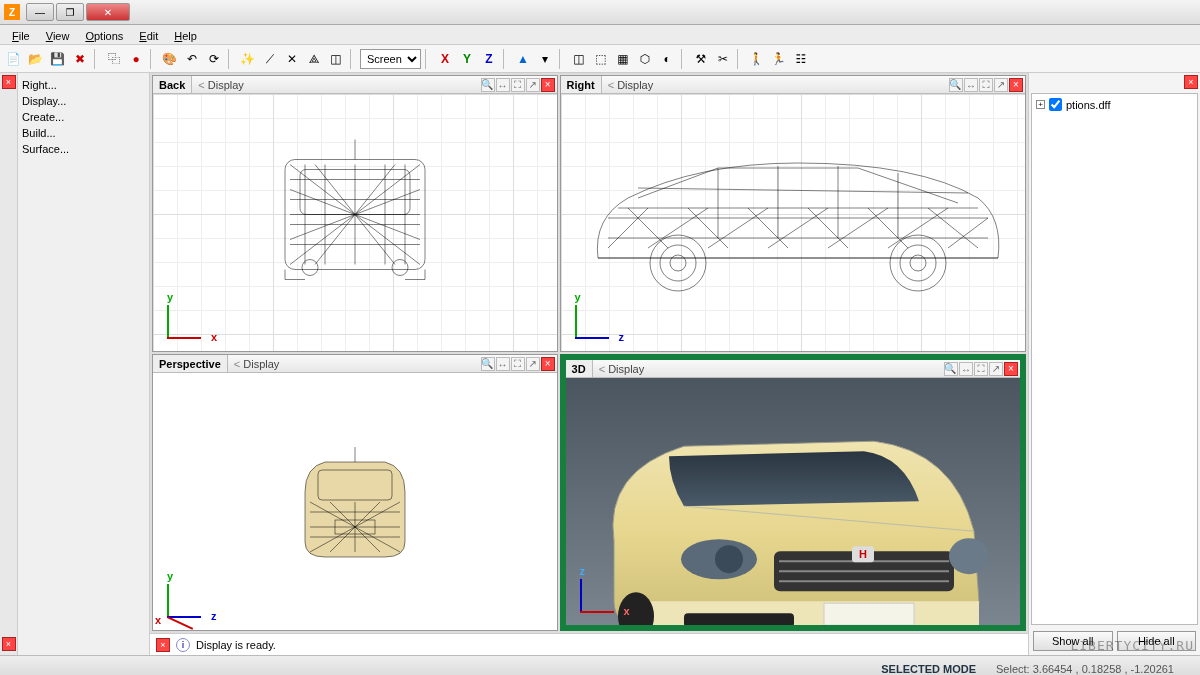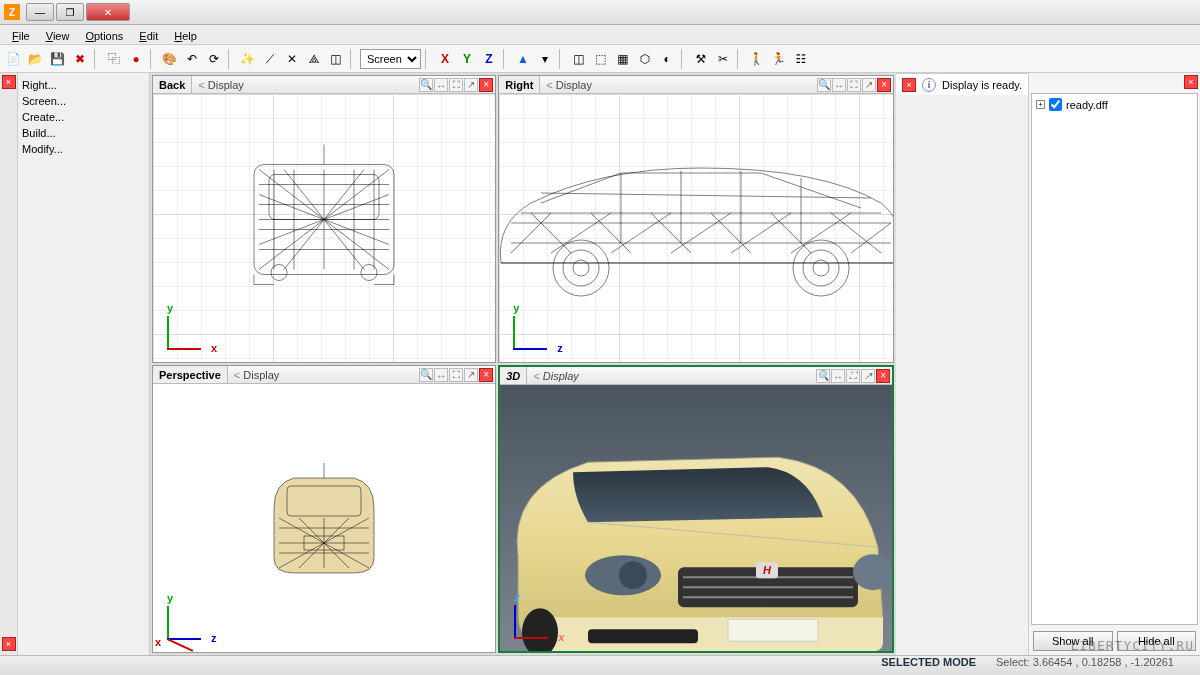--- a/index.html
+++ b/index.html
@@ -28,24 +28,24 @@
 .axis-z { color: #00c; font-weight: bold; }
 
 
 .main { flex: 1; display: flex; min-height: 0; }
 .left-panel { width: 150px; background: #f0f0f0; border-right: 1px solid #ccc; display: flex; }
 .left-strip { width: 18px; background: #e8e8e8; border-right: 1px solid #ccc; display: flex; flex-direction: column; align-items: center; padding-top: 2px; gap: 2px; }
 .left-strip .xbtn { width: 14px; height: 14px; background: #f44; color: #fff; font-size: 9px; display: flex; align-items: center; justify-content: center; border: 1px solid #a22; }
 .left-list { flex: 1; padding: 4px 2px; }
 .left-list div { padding: 2px 2px; cursor: default; }
 
-.center { flex: 1; display: flex; min-width: 0; }
+.center { flex: 1; display: flex; flex-direction: column; min-width: 0; }
 .viewgrid { flex: 1; display: grid; grid-template-columns: 1fr 1.15fr; grid-template-rows: 1fr 1fr; gap: 2px; padding: 2px; background: #ddd; min-height: 0; }
 .viewport { background: #fff; border: 1px solid #999; display: flex; flex-direction: column; min-height: 0; position: relative; }
-.viewport.active { border: 2px solid #15803d; font-style: italic; }
+.viewport.active { border: 6px solid #15803d; }
 .vp-header { height: 18px; background: linear-gradient(to bottom, #fafafa, #e6e6e6); display: flex; align-items: center; border-bottom: 1px solid #bbb; }
 .vp-label { padding: 0 6px; font-weight: bold; background: #eee; border-right: 1px solid #bbb; height: 100%; display: flex; align-items: center; }
 .vp-disp { padding: 0 6px; color: #444; }
 .vp-disp::before { content: "< "; color: #888; }
 .vp-tools { margin-left: auto; display: flex; gap: 1px; padding-right: 2px; }
 .vp-tools span { width: 14px; height: 14px; font-size: 10px; display: flex; align-items: center; justify-content: center; color: #666; border: 1px solid #bbb; background: #f4f4f4; }
 .vp-tools .xb { background: #f44; color: #fff; border-color: #a22; }
 .vp-canvas { flex: 1; position: relative; overflow: hidden; background: #fff; }
 .grid-bg { position: absolute; inset: 0; background-image: linear-gradient(#eee 1px, transparent 1px), linear-gradient(90deg, #eee 1px, transparent 1px); background-size: 24px 24px; }
 .grid-bg.coarse::after { content: ""; position: absolute; inset: 0; background-image: linear-gradient(#ddd 1px, transparent 1px), linear-gradient(90deg, #ddd 1px, transparent 1px); background-size: 120px 120px; }
@@ -70,21 +70,21 @@
 
 
 .right-panel { width: 172px; background: #f4f4f4; border-left: 1px solid #ccc; display: flex; flex-direction: column; }
 .right-panel .tree { flex: 1; background: #fff; margin: 2px; border: 1px solid #bbb; padding: 4px; }
 .tree-item { display: flex; align-items: center; gap: 4px; }
 .tree-item .exp { width: 9px; height: 9px; border: 1px solid #888; font-size: 8px; line-height: 7px; text-align: center; }
 .right-btns { display: flex; gap: 4px; padding: 4px; }
 .right-btns button { flex: 1; height: 20px; background: linear-gradient(to bottom, #fafafa, #e0e0e0); border: 1px solid #999; font-size: 11px; }
 
 
-.statusbar { height: 20px; background: linear-gradient(to bottom, #eee, #ddd); border-top: 1px solid #bbb; display: flex; align-items: flex-start; padding: 0 6px; }
+.statusbar { height: 20px; background: linear-gradient(to bottom, #eee, #ddd); border-top: 1px solid #bbb; display: flex; align-items: flex-end; padding: 0 6px; }
 .statusbar .mode { font-weight: bold; color: #234; margin-left: auto; margin-right: 20px; }
 .statusbar .cursor { color: #555; margin-right: 20px; }
 .watermark { position: absolute; right: 6px; bottom: 22px; font-family: monospace; font-size: 13px; color: rgba(0,0,0,0.35); letter-spacing: 1px; }
 </style>
 </head>
 <body>
 
 <div class="titlebar">
   <div class="app-icon">Z</div>
   <div class="winbtns">
@@ -148,24 +148,24 @@
 
 <div class="main">
 
   <div class="left-panel">
     <div class="left-strip">
       <div class="xbtn">×</div>
       <div class="xbtn" style="margin-top:auto;margin-bottom:4px">×</div>
     </div>
     <div class="left-list">
       <div>Right...</div>
-      <div>Screen...</div>
+      <div>Display...</div>
       <div>Create...</div>
       <div>Build...</div>
-      <div>Modify...</div>
+      <div>Surface...</div>
     </div>
   </div>
 
   <div class="center">
     <div class="viewgrid">
 
       <div class="viewport">
         <div class="vp-header">
           <div class="vp-label">Back</div>
           <div class="vp-disp">Display</div>
@@ -350,21 +350,21 @@
   </div>
 
   <div class="right-panel">
     <div style="height:18px;display:flex;justify-content:flex-end;padding:2px">
         <div class="xc" style="width:14px;height:14px;background:#f44;color:#fff;font-size:9px;display:flex;align-items:center;justify-content:center;border:1px solid #a22">×</div>
       </div>
     <div class="tree">
       <div class="tree-item">
         <div class="exp">+</div>
         <input type="checkbox" checked="" style="">
-        <span>ready.dff</span>
+        <span>ptions.dff</span>
       </div>
     </div>
     <div class="right-btns">
       <button>Show all</button>
       <button>Hide all</button>
     </div>
   </div>
 </div>
 
 <div class="statusbar">

